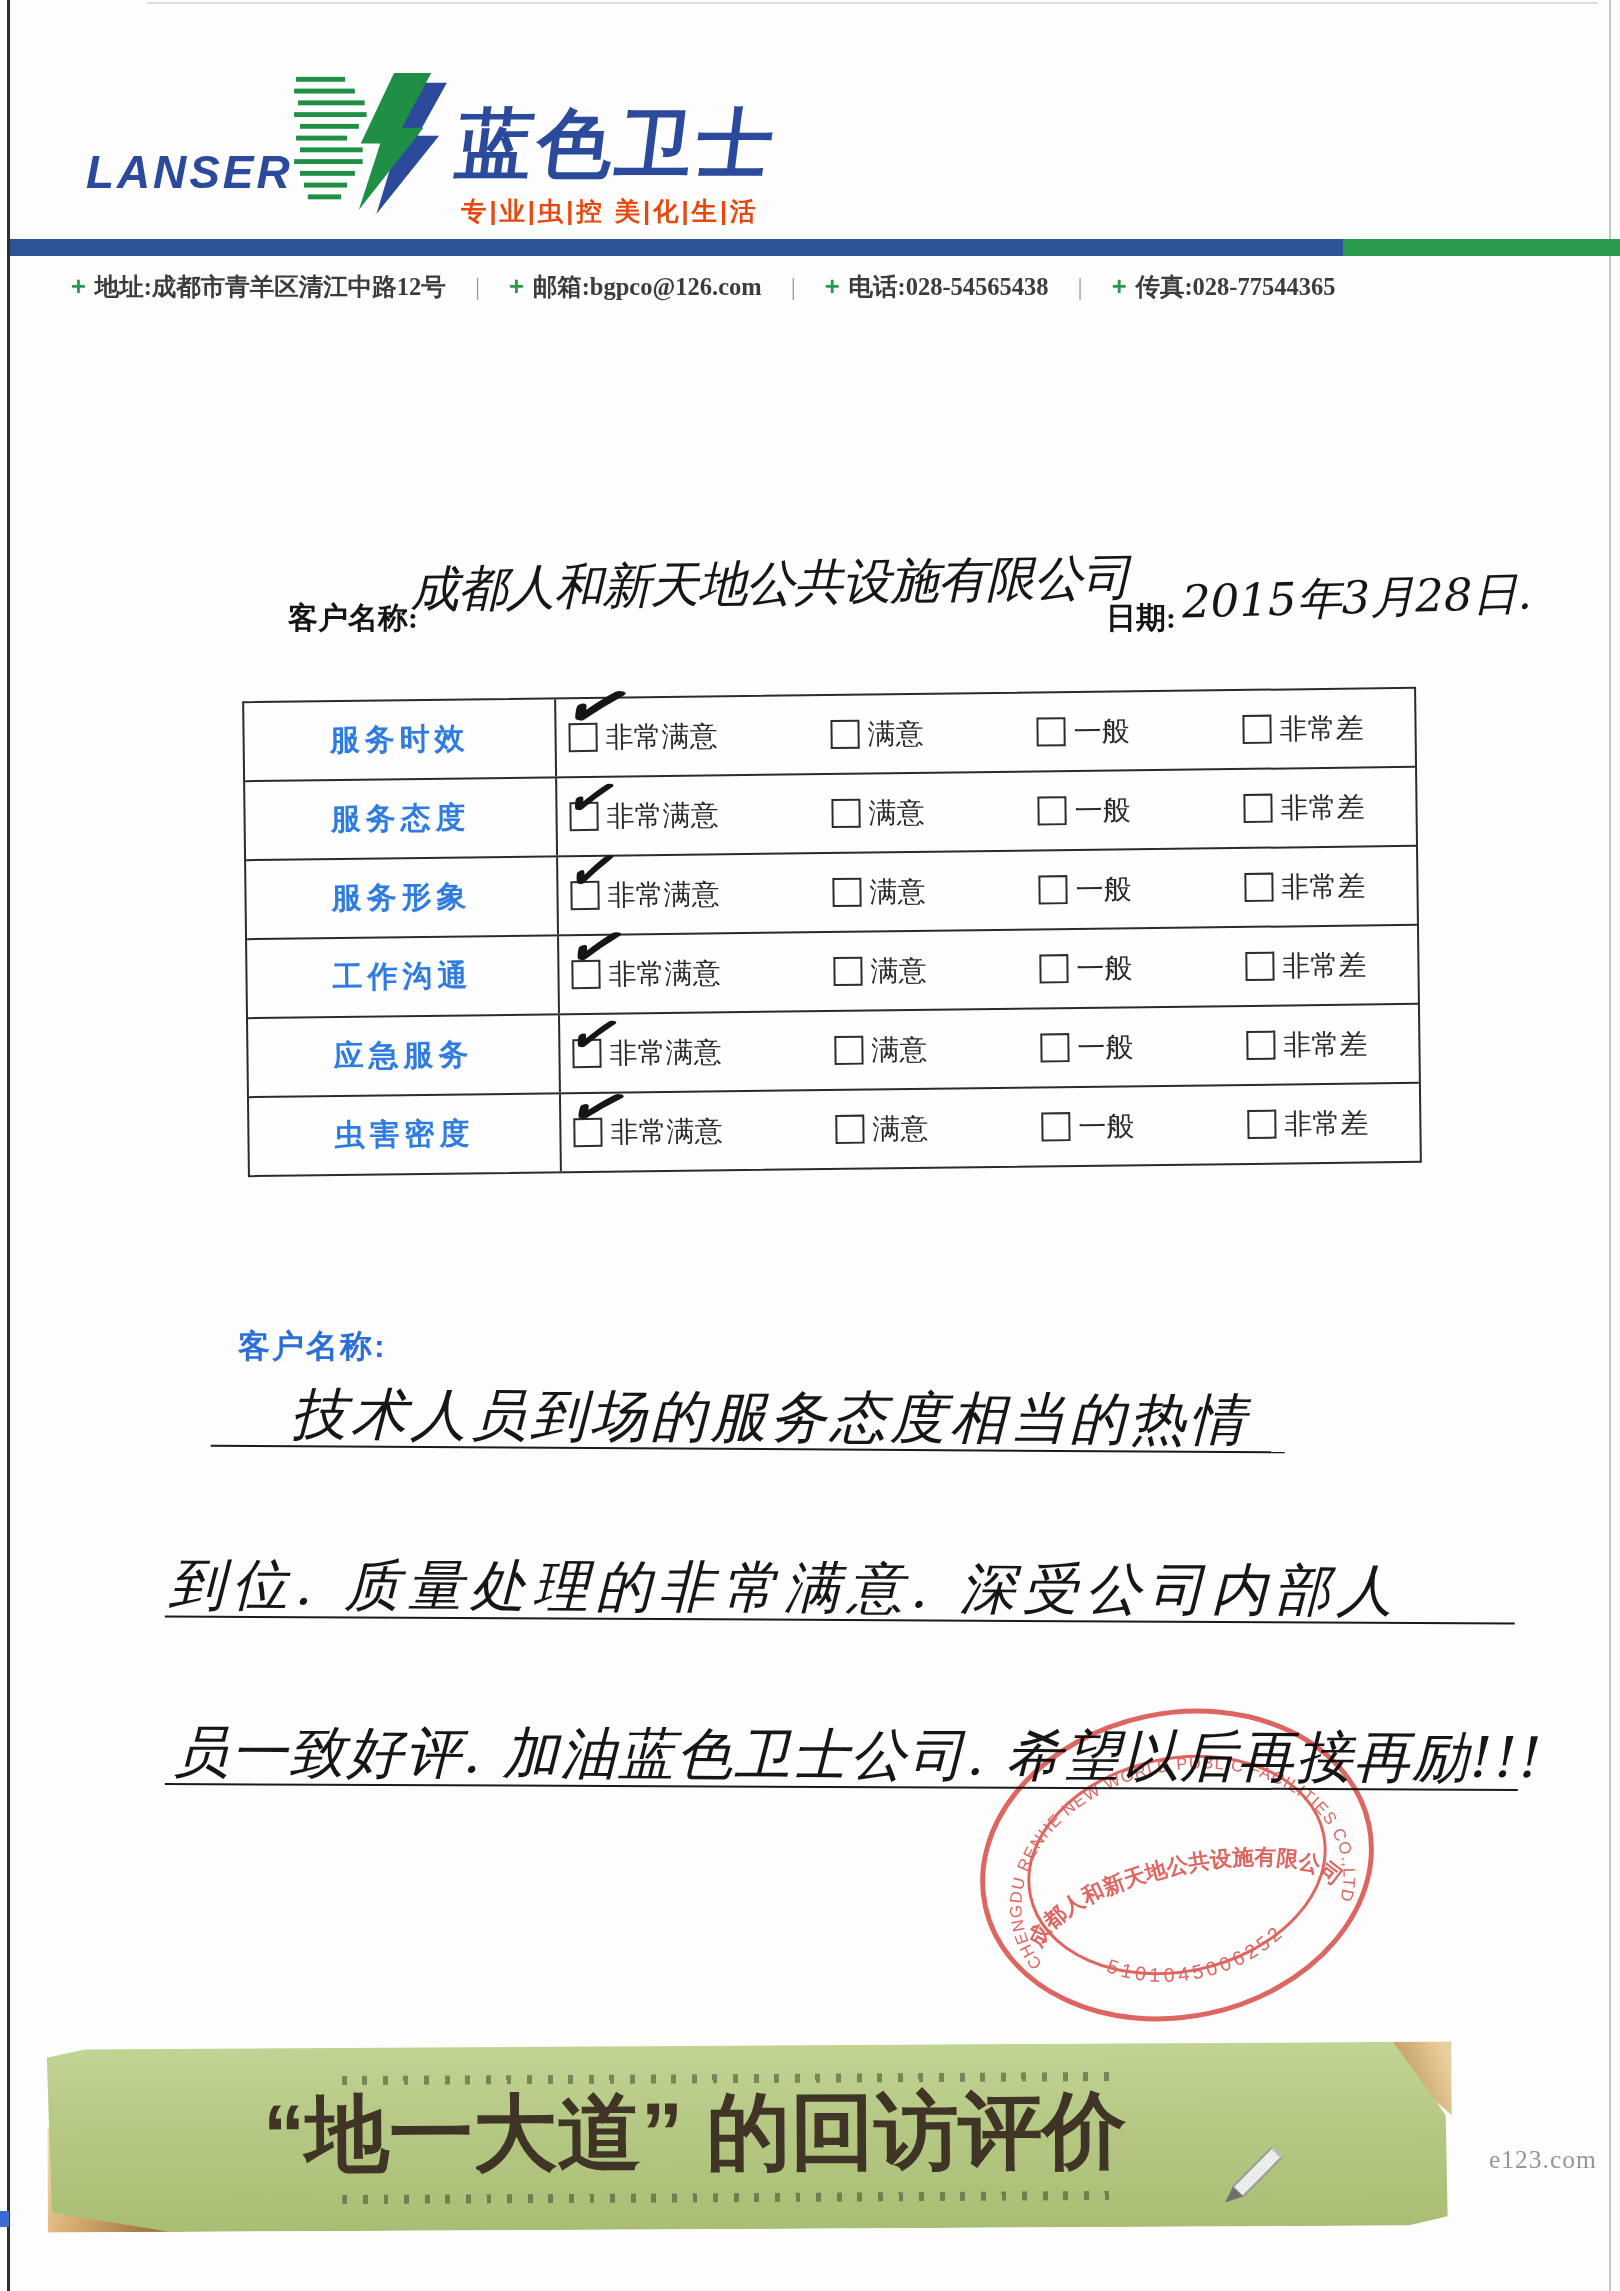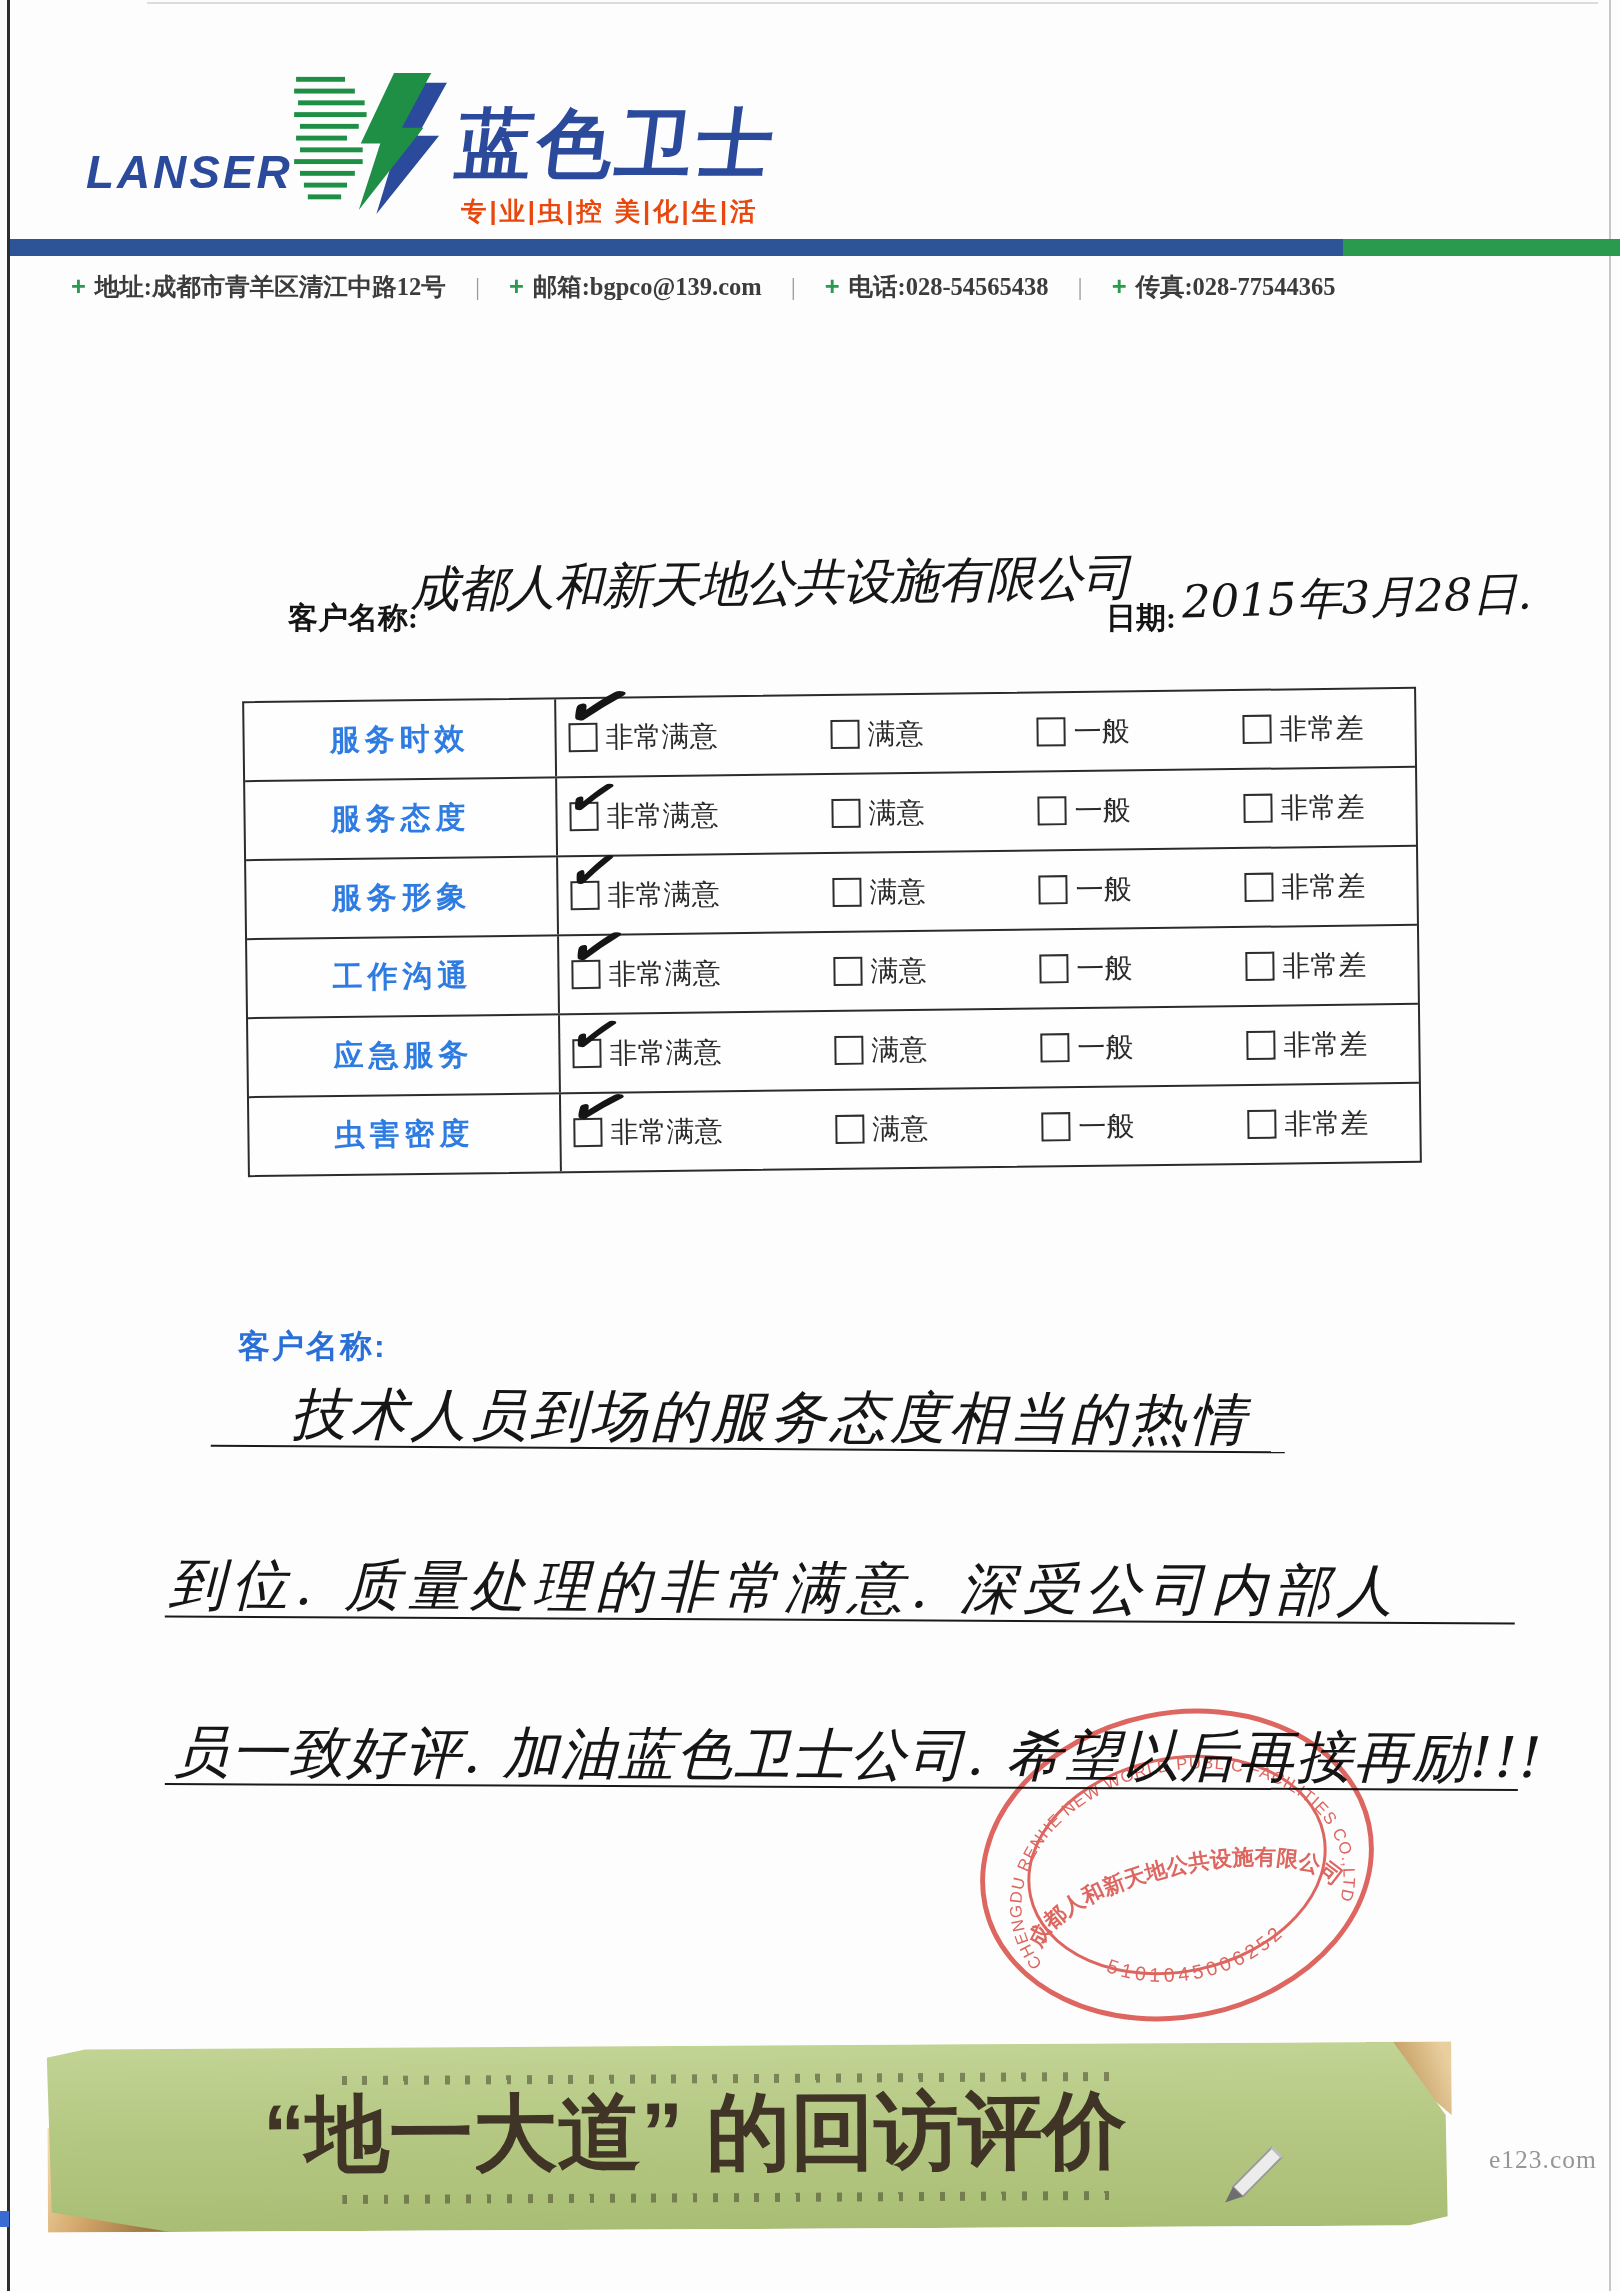--- a/index.html
+++ b/index.html
@@ -139,21 +139,21 @@
   <div class="bar"></div>
 
   <div class="contact-row">
     <div class="contact-item">
       <span class="plus">+</span>
       <span>地址:成都市青羊区清江中路12号</span>
     </div>
     <span class="sep">|</span>
     <div class="contact-item">
       <span class="plus">+</span>
-      <span>邮箱:bgpco@139.com</span>
+      <span>邮箱:bgpco@126.com</span>
     </div>
     <span class="sep">|</span>
     <div class="contact-item">
       <span class="plus">+</span>
       <span>电话:028-54565438</span>
     </div>
     <span class="sep">|</span>
     <div class="contact-item">
       <span class="plus">+</span>
       <span>传真:028-77544365</span>

